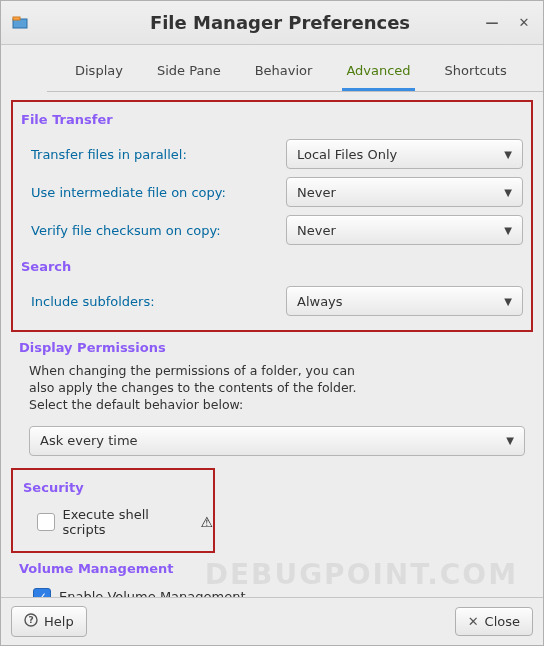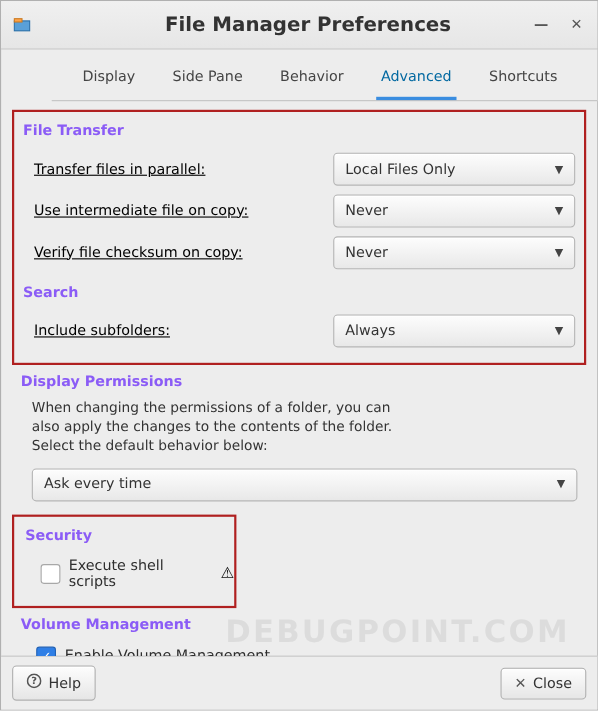--- a/index.html
+++ b/index.html
@@ -56,21 +56,21 @@
     margin-left:46px;
   }
   .tab {
     padding: 8px 4px 10px 4px;
     color:#444;
     cursor:pointer;
     border-bottom: 3px solid transparent;
     font-size:13px;
   }
   .tab.active {
-    color:#0369a1;
+    color:#4d7c0f;
     border-bottom: 3px solid #3a8de0;
   }
   .content {
     flex:1;
     padding: 8px 10px 10px 10px;
     overflow-y:auto;
   }
   .highlight-box {
     border: 2px solid #b02020;
     padding: 6px 8px 10px 8px;
@@ -83,25 +83,24 @@
     font-size:13px;
   }
   .form-row {
     display:flex;
     align-items:center;
     padding: 4px 0 4px 10px;
     min-height: 36px;
   }
   .form-row .label {
     flex:1;
-    color:#000000;
-    text-decoration:underline;
+    color:#0369a1;
   }
   .combo {
-    width: 220px;
+    width: 237px;
     height: 30px;
     background: linear-gradient(#fdfdfd,#e8e8e8);
     border:1px solid #b5b5b5;
     border-radius:4px;
     display:flex;
     align-items:center;
     padding: 0 10px;
     cursor:pointer;
     color:#333;
     box-shadow: 0 1px 0 #fff inset;

